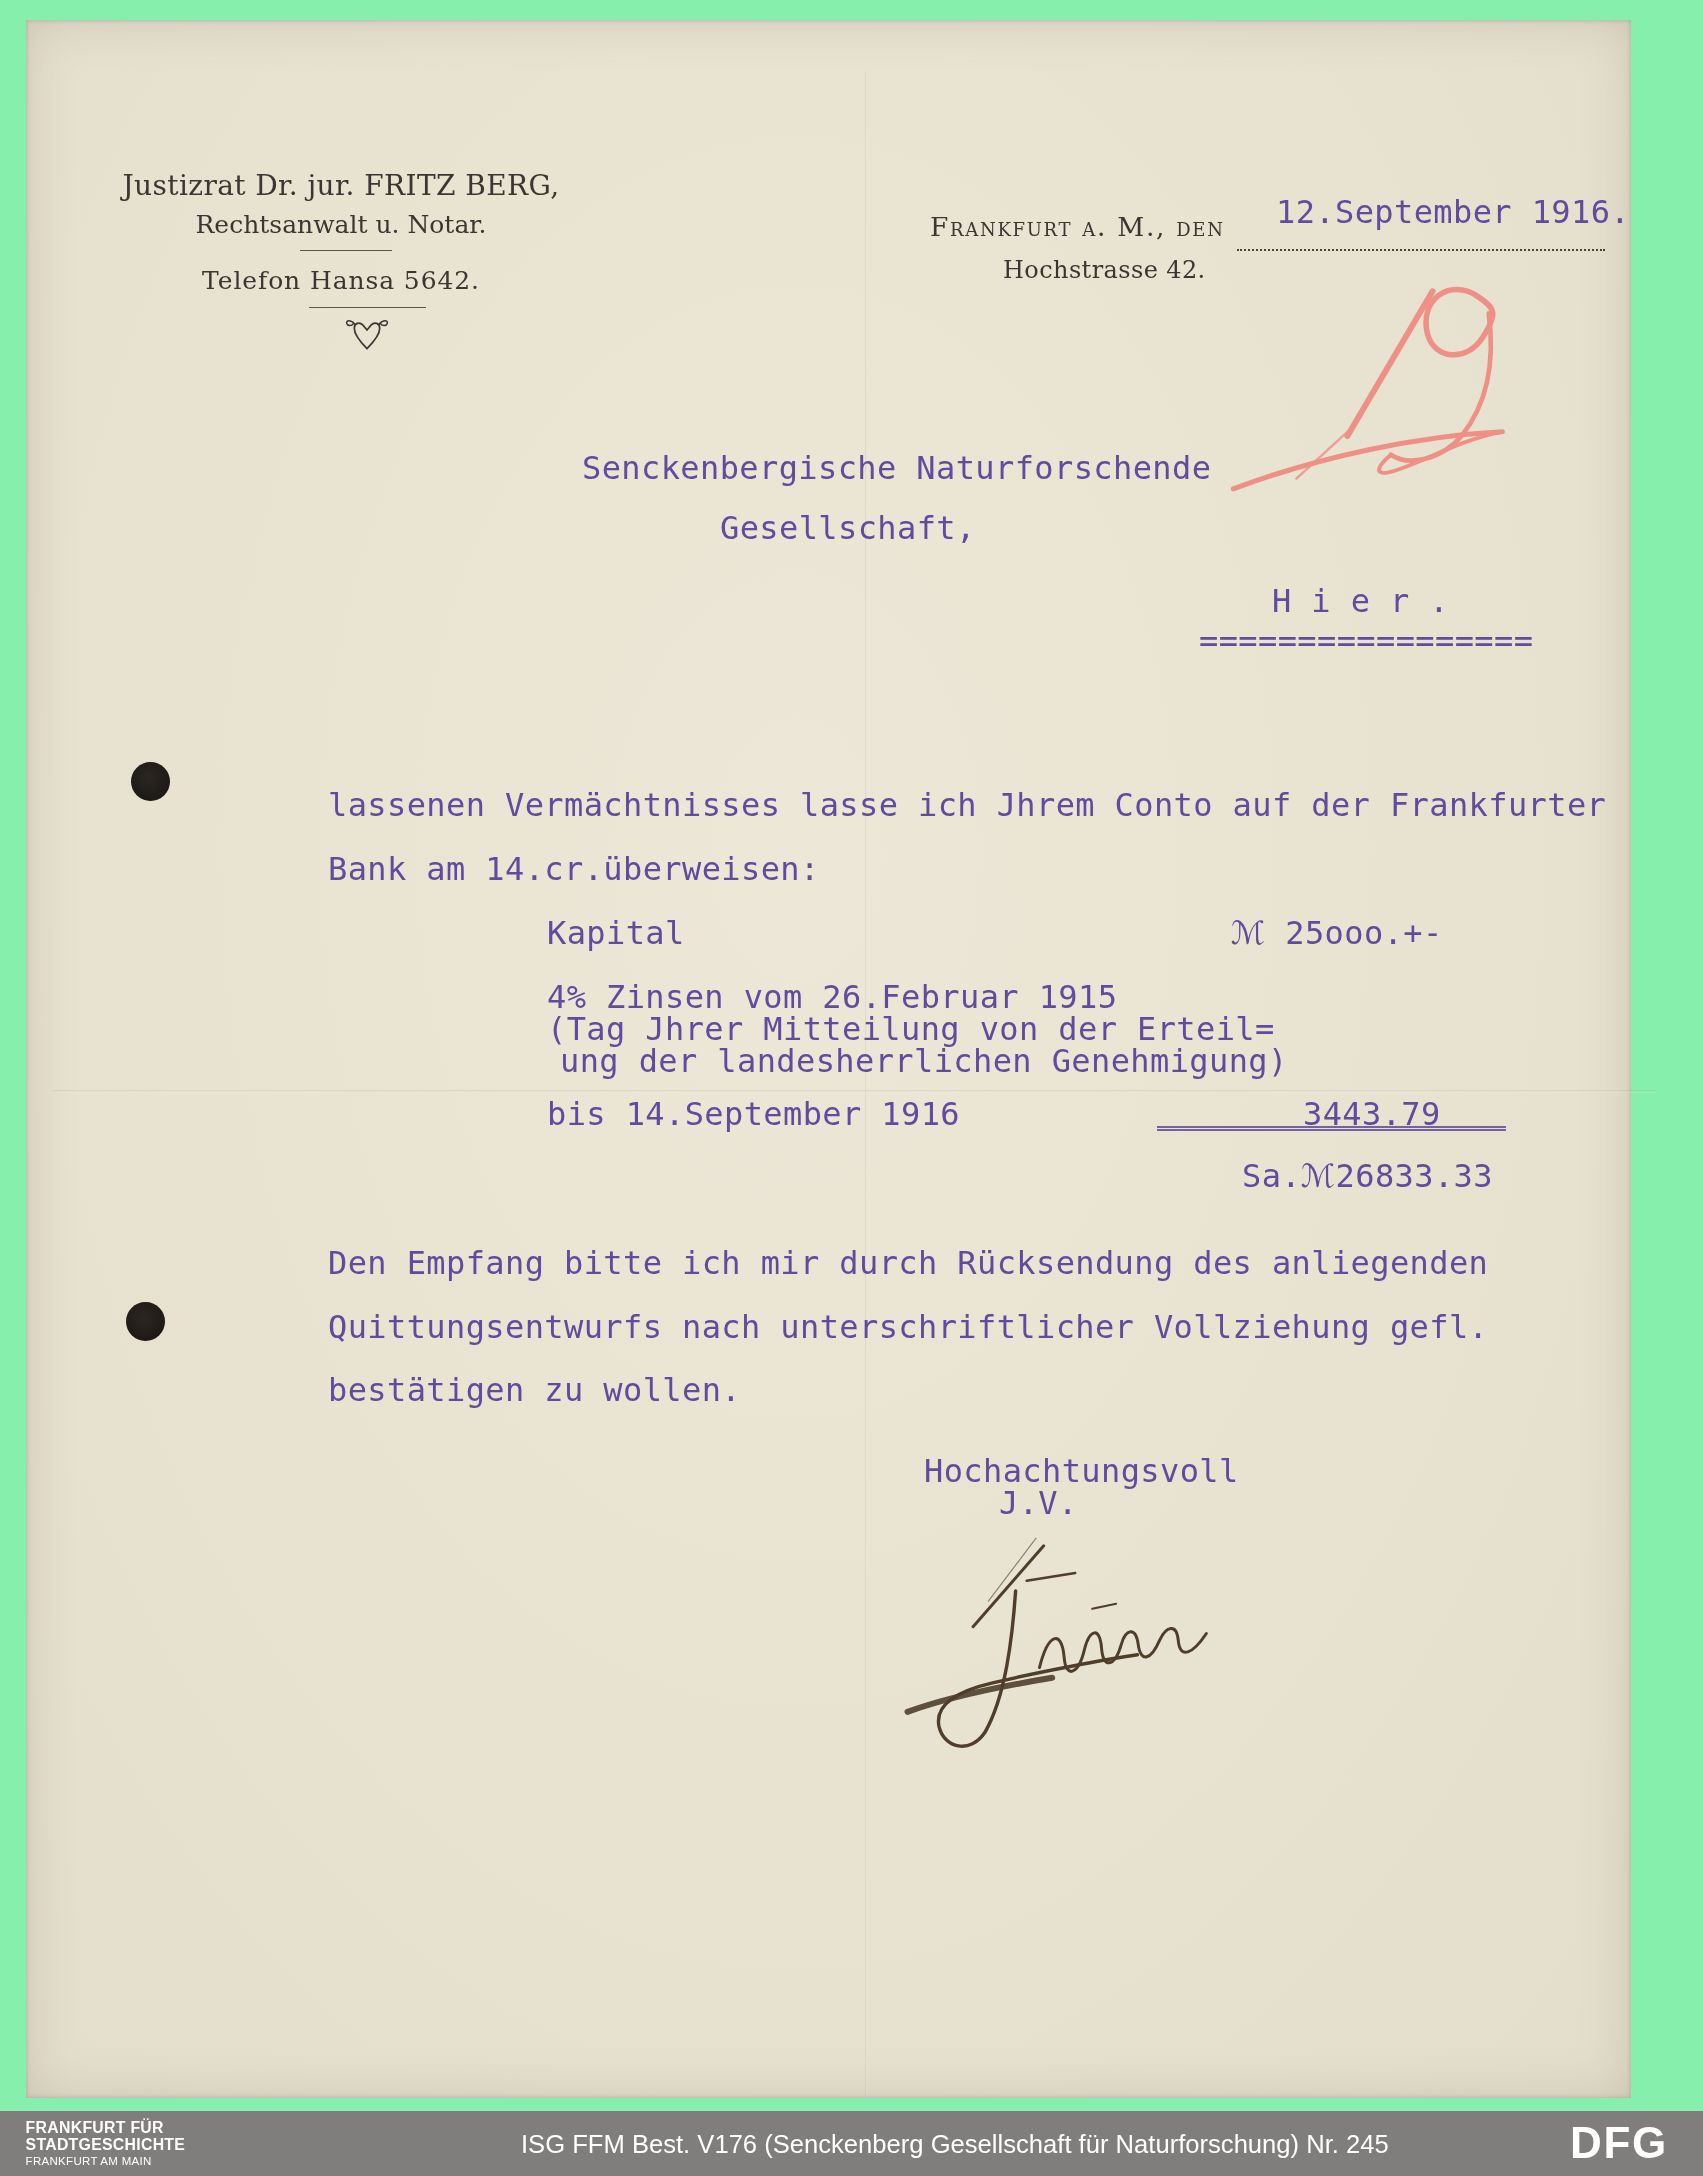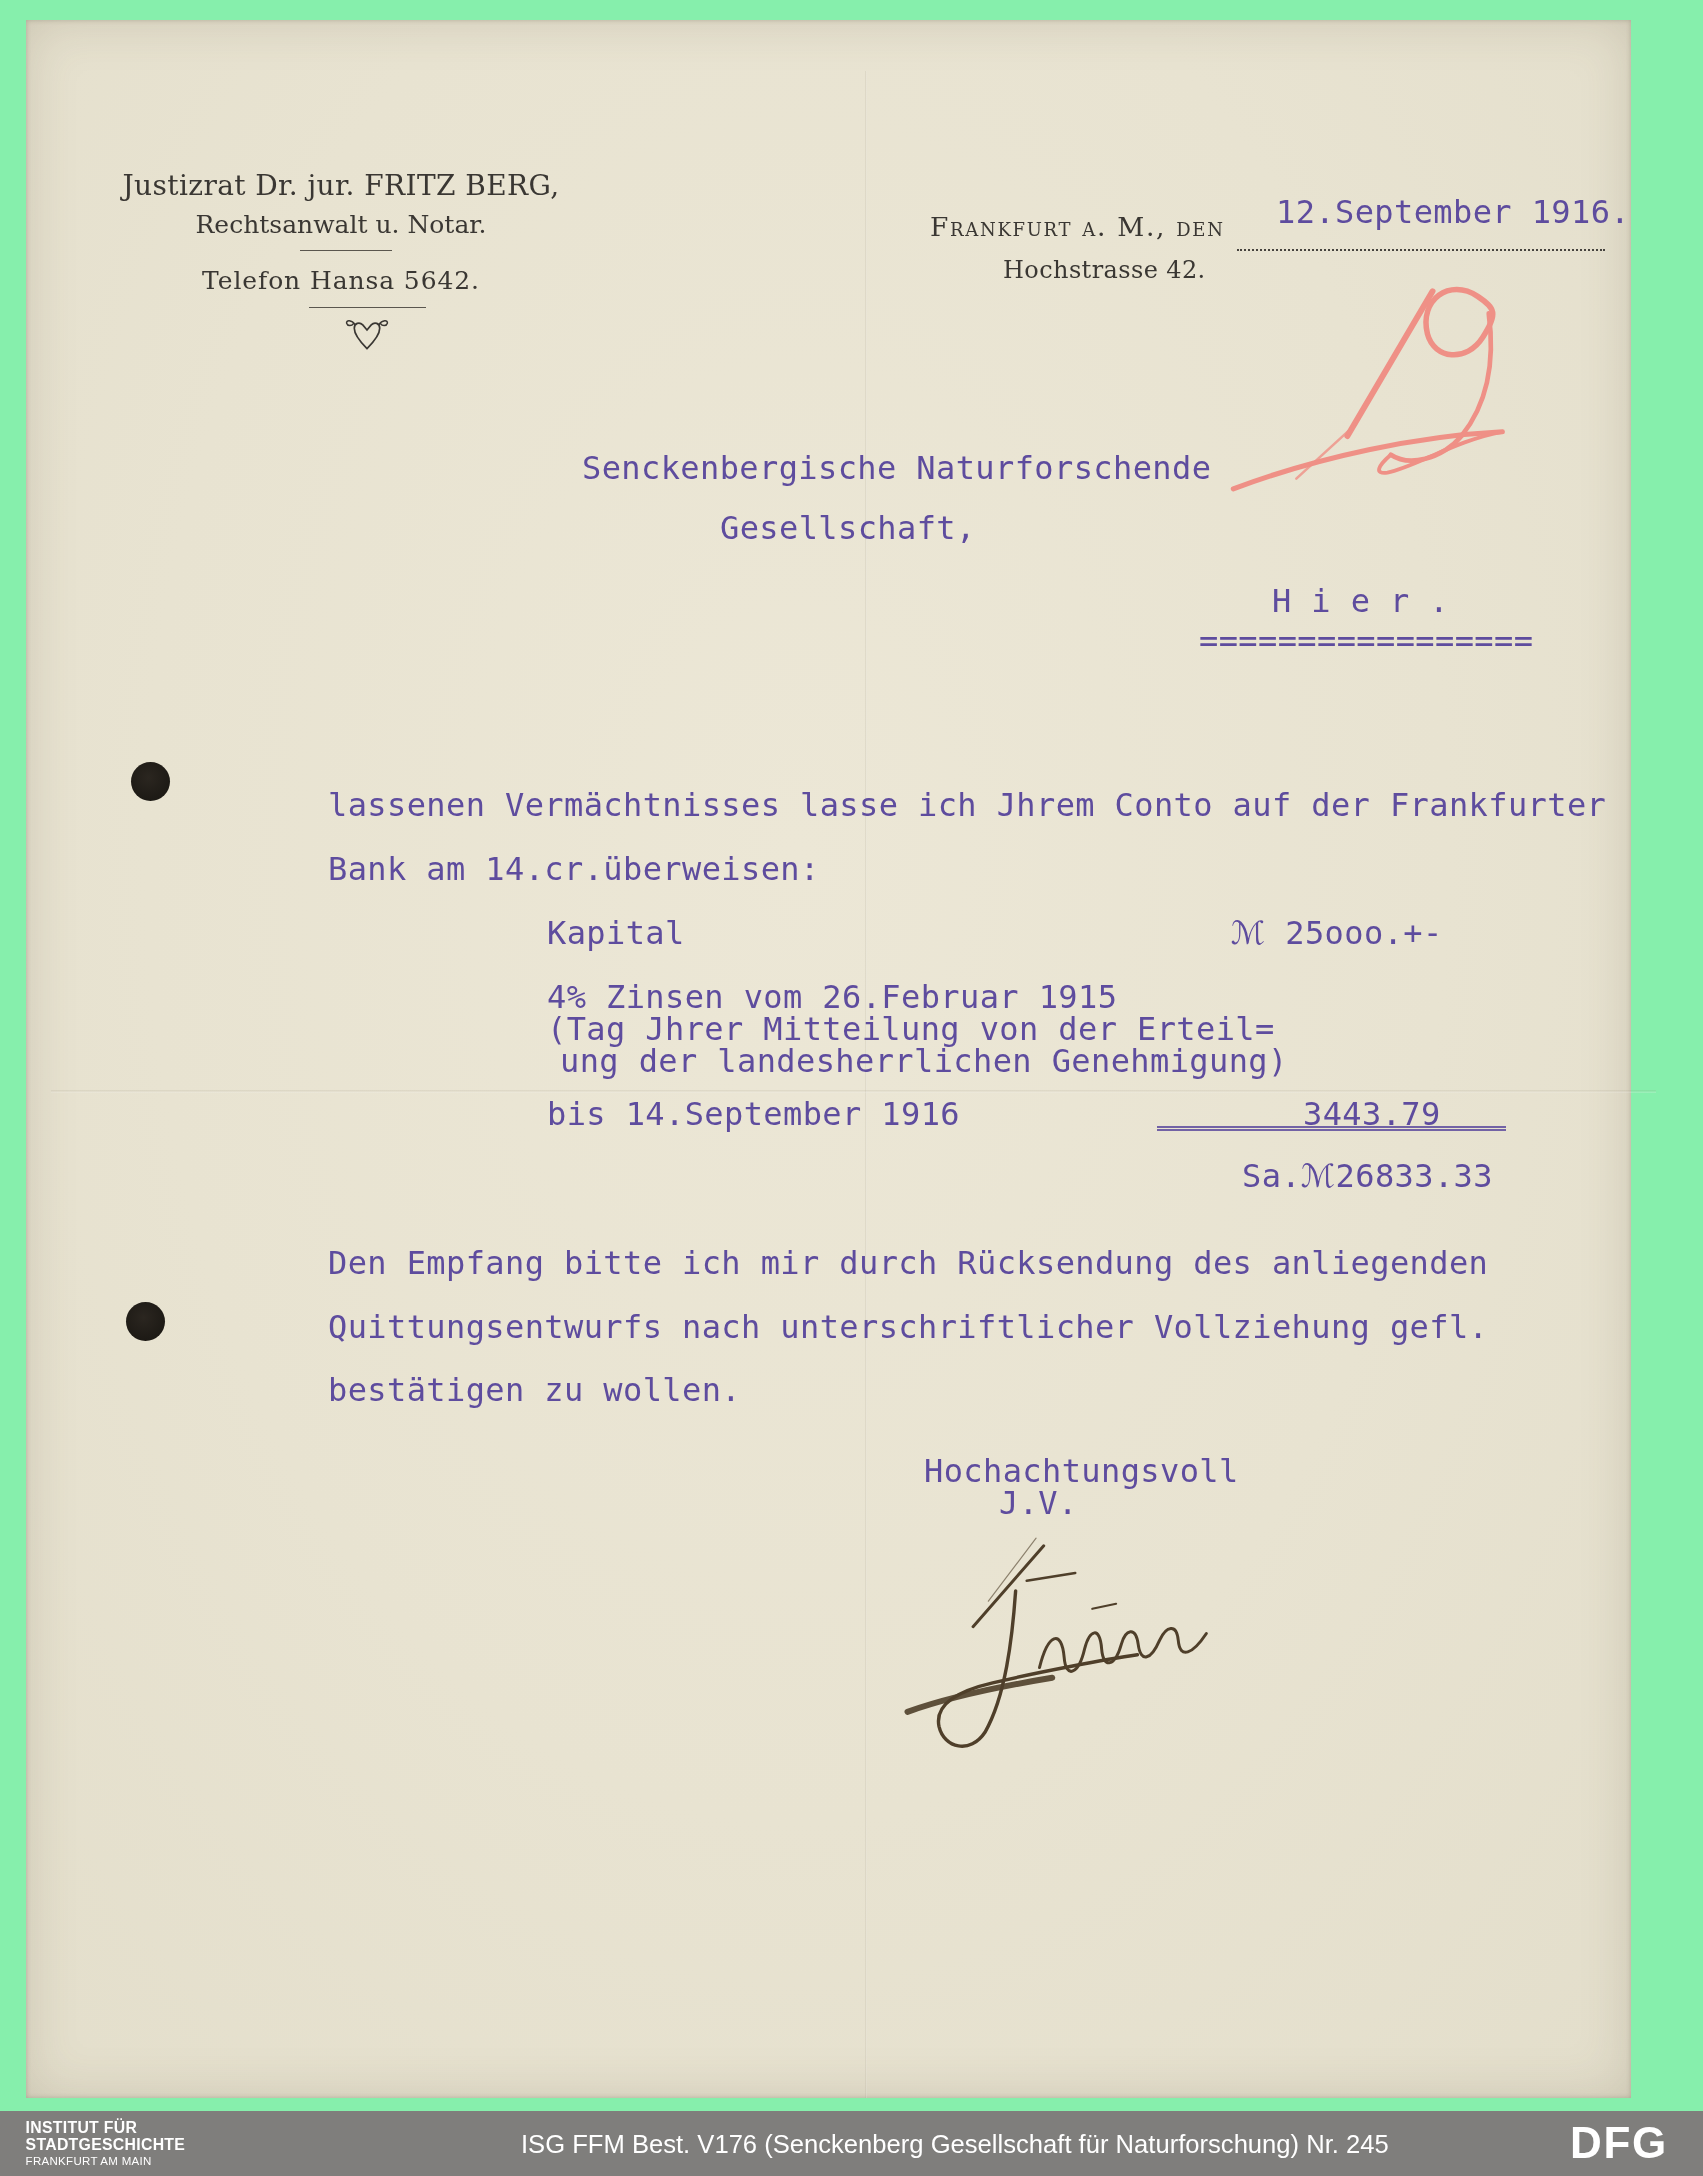--- a/index.html
+++ b/index.html
@@ -101,21 +101,21 @@
       <path d="M185 76 L242 67" stroke-width="3"></path>
       <path d="M262 109 L290 103" stroke-width="2.5"></path>
       <path d="M172 88 C168 145 160 212 136 254 C119 280 88 273 82 247 C77 222 102 206 145 196 C200 183 280 168 315 163" stroke-width="4"></path>
       <path d="M45 230 C95 212 160 199 215 190" stroke-width="7" opacity="0.9"></path>
       <path d="M200 178 C210 138 226 132 229 166 C231 192 246 186 253 156 C259 133 271 129 273 156 C275 181 289 176 296 151 C301 133 313 129 316 151 C319 173 331 169 341 146 C349 129 361 126 363 146 C365 169 380 162 396 138" stroke-width="3.5"></path>
     </g>
   </svg>
 
   <div id="footerbar">
     <div style="position:absolute;left:25.6px;top:9.4px;">
-      <div class="inst">INSTITUT FÜR</div>
+      <div class="inst">FRANKFURT FÜR</div>
       <div class="inst">STADTGESCHICHTE</div>
       <div class="inst3">FRANKFURT AM MAIN</div>
     </div>
     <div class="caption">ISG FFM Best. V176 (Senckenberg Gesellschaft für Naturforschung) Nr. 245</div>
     <div class="dfg">DFG</div>
   </div>
 
 </div>
 
 

